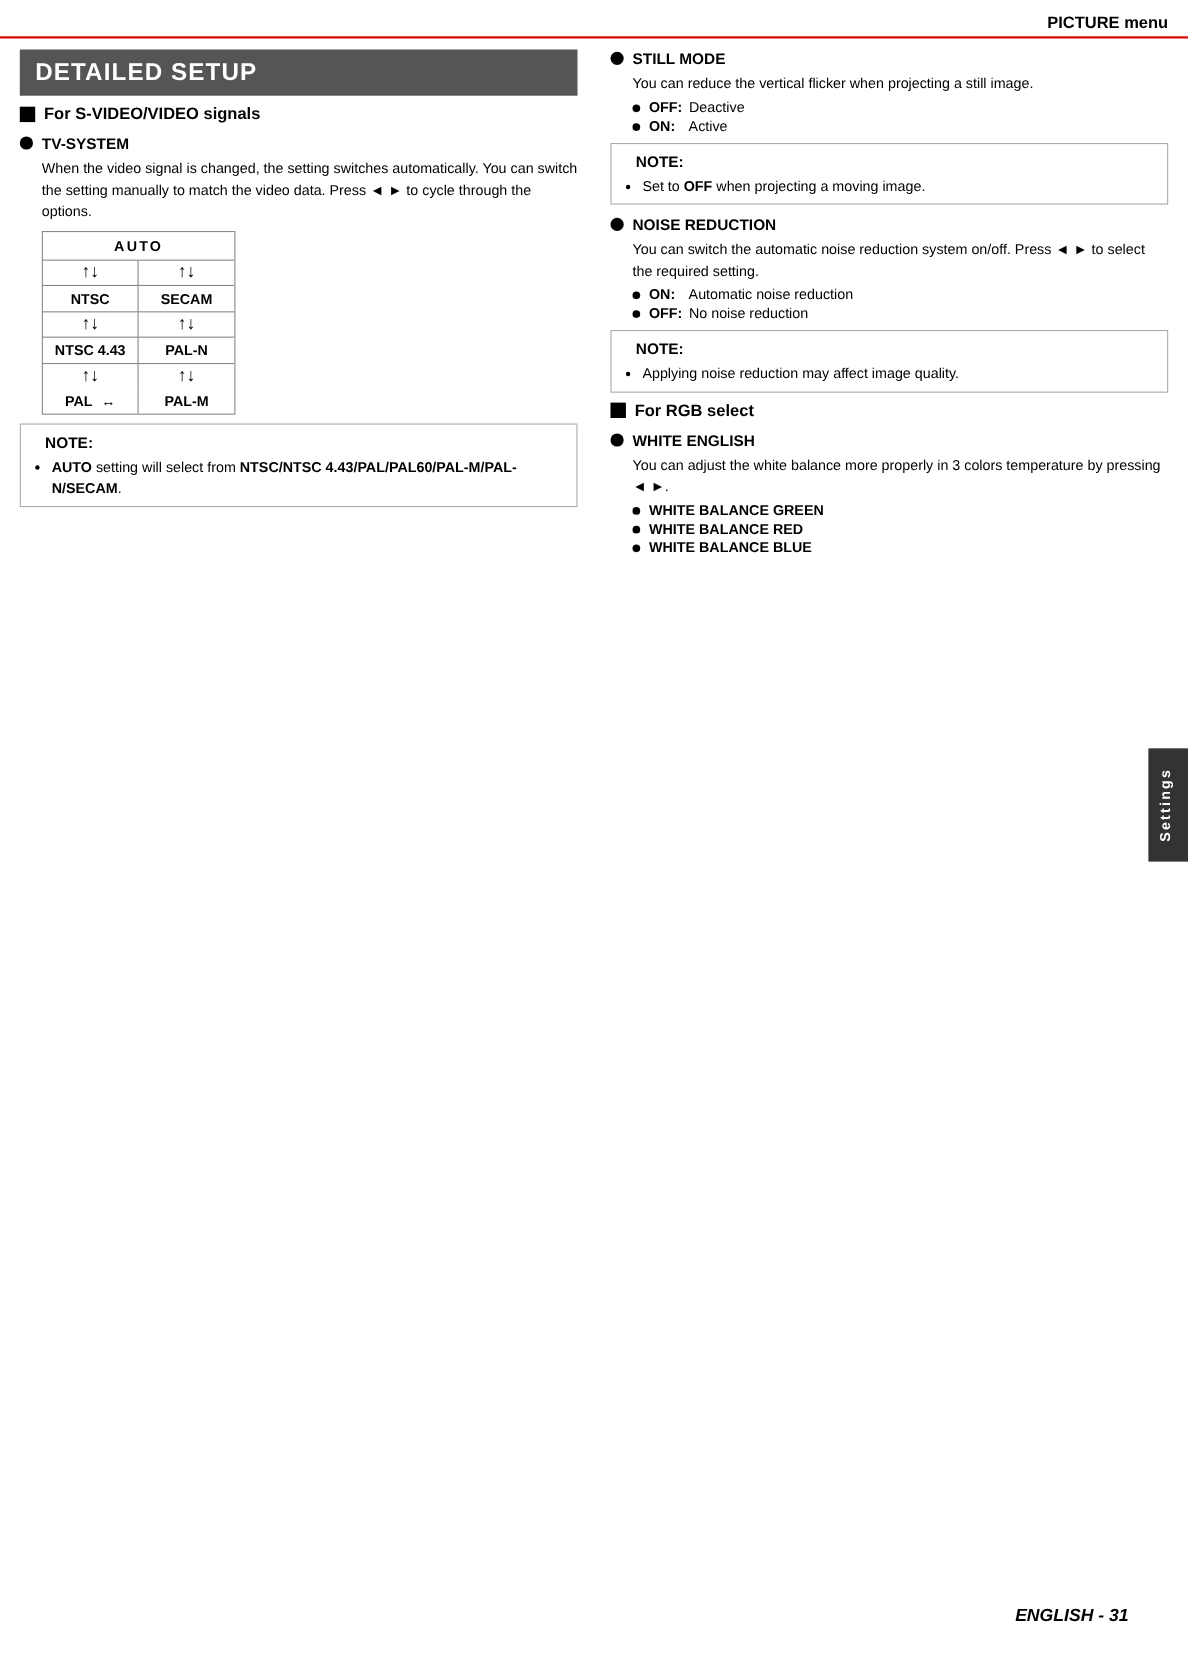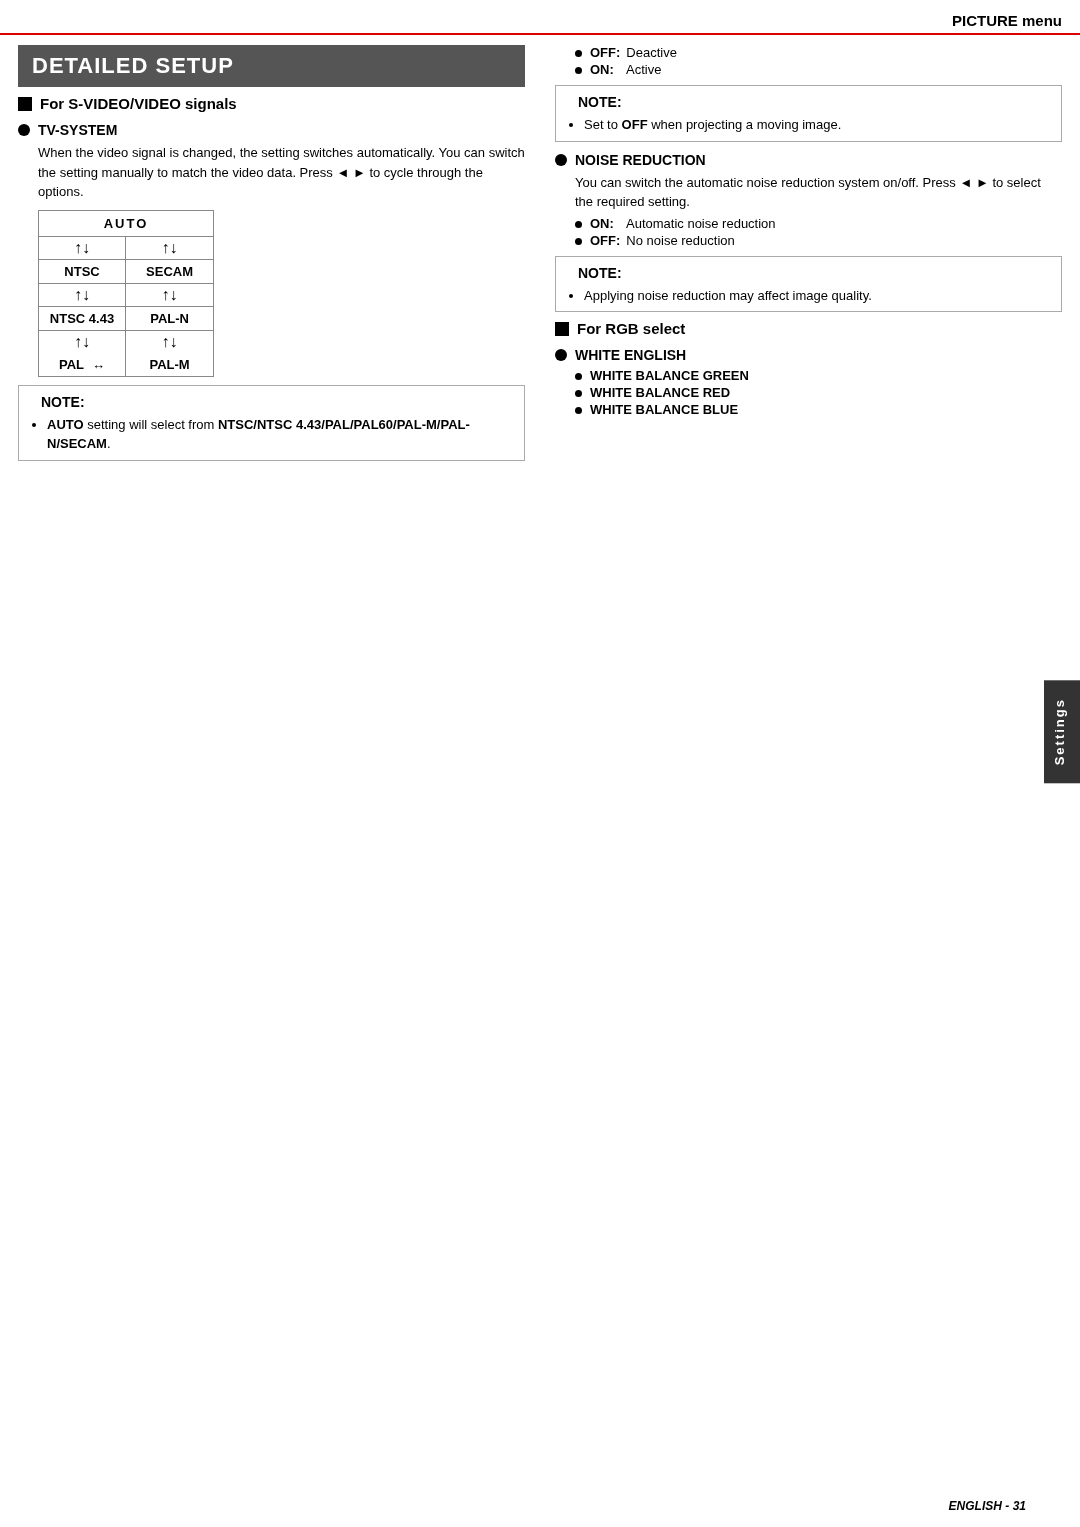--- a/index.html
+++ b/index.html
@@ -180,23 +180,23 @@
       text-orientation: mixed;
       transform: rotate(180deg);
       padding: 18px 8px;
       letter-spacing: 2px;
       user-select: none;
     }
 
     
     .page-number {
       position: absolute;
-      bottom: 14px;
+      bottom: 48px;
       right: 54px;
-      font-size: 12px;
+      font-size: 16px;
       font-style: italic;
       font-weight: bold;
     }
     .page-number .english-label {
       font-style: italic;
     }
 
     
     .diagram-wrapper {
       margin: 8px 0 8px 20px;
@@ -340,21 +340,23 @@
           </span>
         </li>
       </ul>
     </div>
 
   </div>
 
   <div class="right-col">
     <div class="top-right-content">
 
-
+      <div class="section-header-circle">STILL MODE</div>
+
+      <div class="section-desc">You can reduce the vertical flicker when projecting a still image.</div>
 
       <div class="bullet-list">
         <div class="bullet-item">
           <span class="bullet-dot"></span>
           <span class="bullet-label">OFF:</span>
           <span class="bullet-value">Deactive</span>
         </div>
         <div class="bullet-item">
           <span class="bullet-dot"></span>
           <span class="bullet-label">ON:</span>
@@ -396,20 +398,21 @@
           <li>
             <span>Applying noise reduction may affect image quality.</span>
           </li>
         </ul>
       </div>
 
       <div class="section-header-square">For RGB select</div>
 
       <div class="section-header-circle">WHITE ENGLISH</div>
 
+      <div class="section-desc">You can adjust the white balance more properly in 3 colors temperature by pressing ◄ ►.</div>
 
       <div class="bullet-list">
         <div class="bullet-item-bold">
           <span class="bullet-dot"></span>
           <span>WHITE BALANCE GREEN</span>
         </div>
         <div class="bullet-item-bold">
           <span class="bullet-dot"></span>
           <span>WHITE BALANCE RED</span>
         </div>

